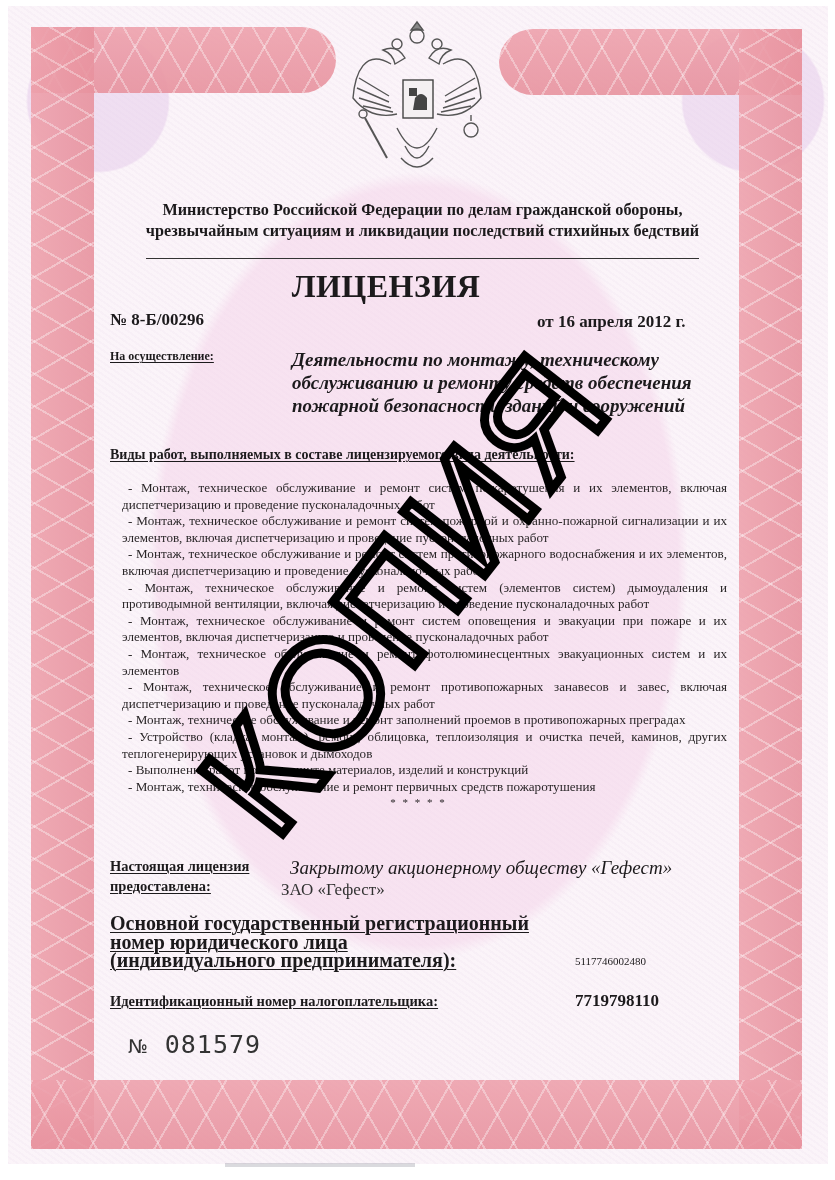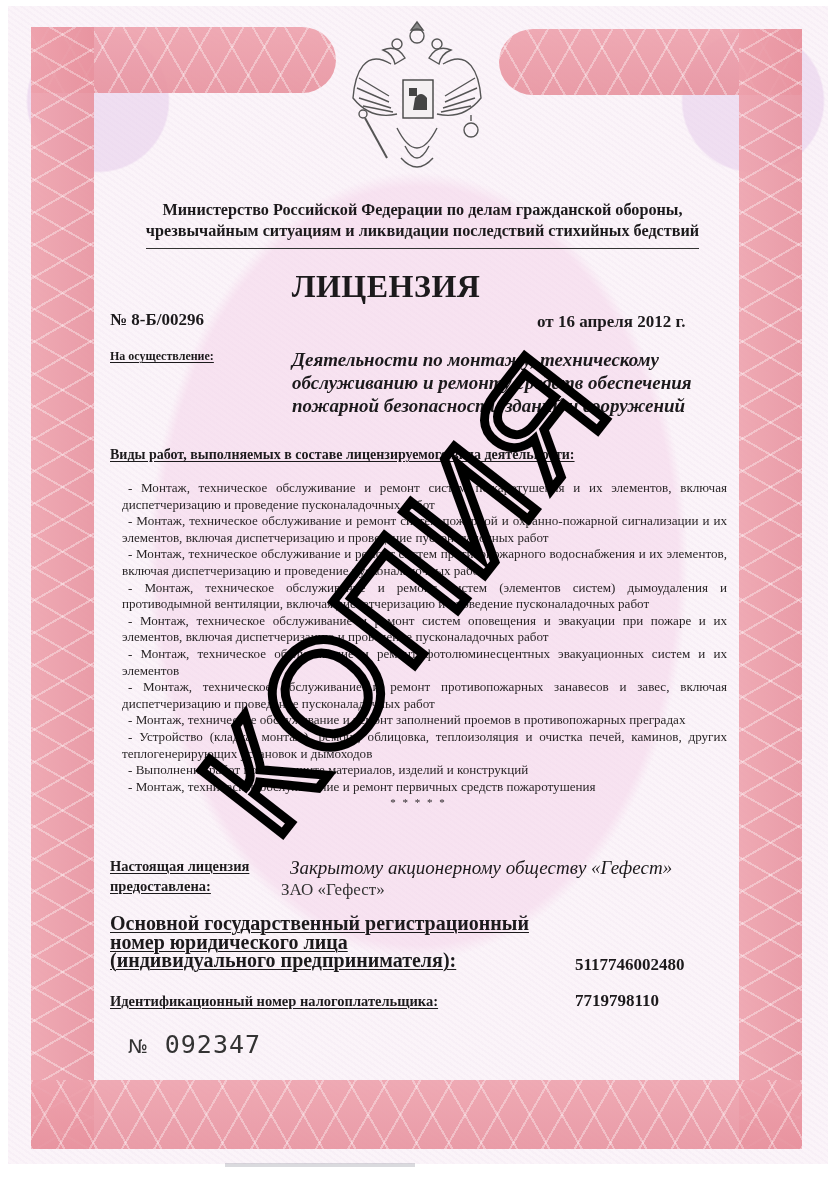--- a/index.html
+++ b/index.html
@@ -33,21 +33,21 @@
       linear-gradient(90deg, #eea2ad, #e8939f);
   }
 
   .emblem { position: absolute; left: 345px; top: 18px; width: 145px; height: 160px; }
 
   .t { position: absolute; white-space: nowrap; }
   .ministry {
     left: 110px; top: 200px; width: 625px; text-align: center;
     font-weight: bold; font-size: 16.2px; line-height: 21px;
   }
-  .ministry .l2 { border-bottom: 1.3px solid #333; display: inline-block; padding-bottom: 6px; }
+  .ministry .l2 { border-bottom: 1.3px solid #333; display: inline-block; padding-bottom: 16px; }
   .title { left: 0; width: 772px; top: 268px; text-align: center; font-weight: bold; font-size: 32px; letter-spacing: 0.5px; }
   .licnum { left: 110px; top: 310px; font-weight: bold; font-size: 17px; }
   .licdate { left: 537px; top: 312px; font-weight: bold; font-size: 17px; }
 
   .u { text-decoration: underline; text-decoration-thickness: 1.3px; text-underline-offset: 2px; }
   .purpose-label { left: 110px; top: 349px; font-weight: bold; font-size: 12px; }
   .purpose-value {
     left: 267px; top: 348px; font-style: italic; font-weight: bold; font-size: 19px; line-height: 23px;
     white-space: normal; width: 460px; margin-left: 25px;
   }
@@ -59,21 +59,21 @@
   }
   .works .item { text-indent: 6px; margin-left: 12px; }
   .works .stars { text-align: center; letter-spacing: 2px; font-size: 11px; line-height: 14px; }
 
   .holder-label { left: 110px; top: 856px; font-weight: bold; font-size: 14.5px; line-height: 20px; }
   .holder-full { left: 290px; top: 857px; font-style: italic; font-size: 19px; }
   .holder-short { left: 281px; top: 880px; font-size: 17px; color: #333; }
 
   .ogrn-label { left: 110px; top: 914px; font-weight: bold; font-size: 20px; line-height: 18.5px; }
   .ogrn-label div { display: block; }
-  .ogrn-value { left: 575px; top: 955px; font-weight: bold; font-size: 17px; }
+  .ogrn-value { left: 575px; top: 955px; font-weight: normal; font-size: 11px; }
   .inn-label { left: 110px; top: 993px; font-weight: bold; font-size: 14.5px; }
   .inn-value { left: 575px; top: 991px; font-weight: bold; font-size: 17px; }
 
   .blankno { left: 128px; top: 1030px; font-family: "DejaVu Sans Mono", monospace; font-size: 25px; color: #333; letter-spacing: 1px; }
   .blankno .sign { font-family: "DejaVu Sans", sans-serif; font-size: 19px; margin-right: 16px; }
 
   .footer-strip { position: absolute; left: 225px; top: 1163px; width: 190px; height: 4px; background: rgba(150,150,160,0.35); }
 
   .watermark { position: absolute; left: 0; top: 0; width: 835px; height: 1180px; pointer-events: none; }
 </style>
@@ -152,20 +152,20 @@
   <div><span class="u">Основной государственный регистрационный</span></div>
   <div><span class="u">номер юридического лица</span></div>
   <div><span class="u">(индивидуального предпринимателя):</span></div>
 </div>
 <div class="t ogrn-value">5117746002480</div>
 
 <div class="t inn-label u">Идентификационный номер налогоплательщика:</div>
 <div class="t inn-value">7719798110</div>
 
 <div class="t blankno">
-  <span class="sign">№</span><span>092347</span>
+  <span class="sign">№</span><span>081579</span>
 </div>
 
 <div class="footer-strip"></div>
 
 <svg class="watermark" viewBox="0 0 835 1180">
   <text x="0" y="0" transform="translate(415 600) rotate(-52)" text-anchor="middle" dominant-baseline="middle" font-family="Liberation Sans, sans-serif" font-size="150" letter-spacing="6" fill="none" stroke="#000" stroke-width="9">КОПИЯ</text>
 </svg>
 
 </body></html>

